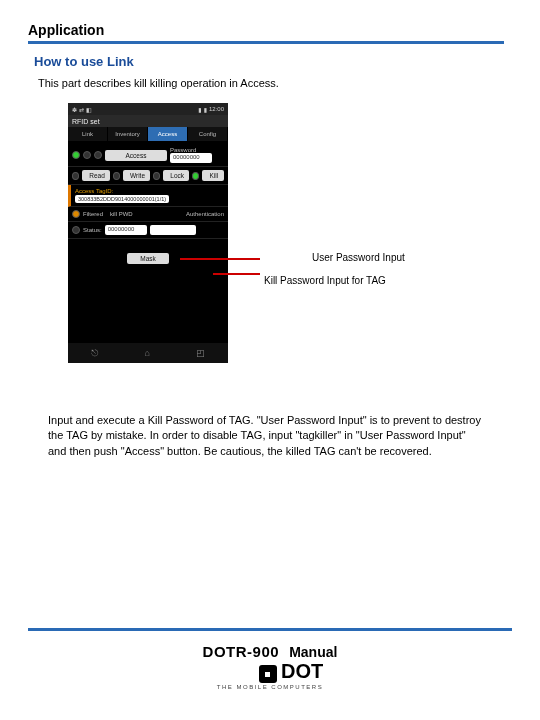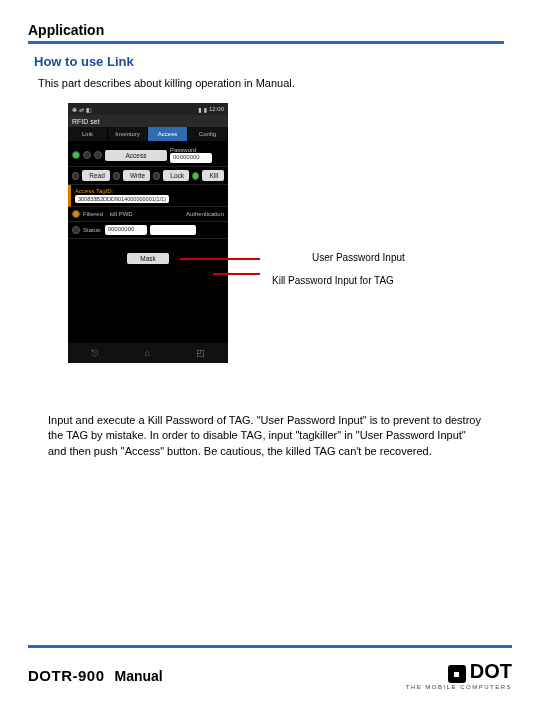--- a/index.html
+++ b/index.html
@@ -166,20 +166,21 @@
   }
   .footer-rule {
     height: 3px;
     background: #2a6ab5;
     margin-bottom: 12px;
   }
   .footer-row {
     display: flex;
     align-items: center;
     justify-content: space-between;
+    flex-direction: column;
   }
   .footer-left {
     display: flex;
     align-items: baseline;
     gap: 10px;
   }
   .product {
     font-size: 15px;
     font-weight: 900;
     letter-spacing: 0.5px;
@@ -216,21 +217,21 @@
     margin-top: 1px;
   }
 </style>
 </head>
 <body>
 
 <div class="page">
   <div class="section-title">Application</div>
   <div class="blue-rule"></div>
   <div class="subsection-title">How to use Link</div>
-  <div class="intro-text">This part describes about killing operation in Manual.</div>
+  <div class="intro-text">This part describes kill killing operation in Access.</div>
 
   <div class="figure-area">
 
     <div class="phone">
       <div class="phone-status">
         <span>✽</span>
         <span>⇄</span>
         <span>◧</span>
         <div class="phone-status-right">
           <span>▮</span>
@@ -294,21 +295,21 @@
       <div class="phone-nav">
         <span>⎋</span>
         <span>⌂</span>
         <span>◰</span>
       </div>
     </div>
 
     <div class="callout-line" style="top:155px;left:112px;width:80px;"></div>
     <div class="callout-line" style="top:170px;left:145px;width:47px;"></div>
     <div class="callout-text" style="top:149px;left:200px;margin-left:44px;">User Password Input</div>
-    <div class="callout-text" style="top:172px;left:204px;">Kill Password Input for TAG</div>
+    <div class="callout-text" style="top:172px;left:196px;">Kill Password Input for TAG</div>
   </div>
 
   <div class="body-text">Input and execute a Kill Password of TAG. "User Password Input" is to prevent to destroy the TAG by mistake. In order to disable TAG, input "tagkiller" in "User Password Input" and then push "Access" button. Be cautious, the killed TAG can't be recovered.</div>
 </div>
 
 <div class="footer">
   <div class="footer-rule"></div>
   <div class="footer-row">
     <div class="footer-left">
       <span class="product">DOTR-900</span>

